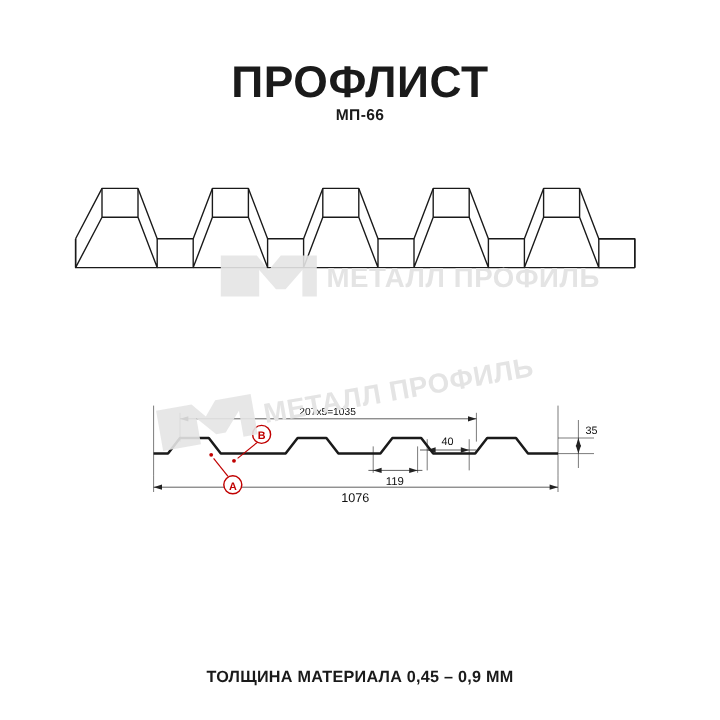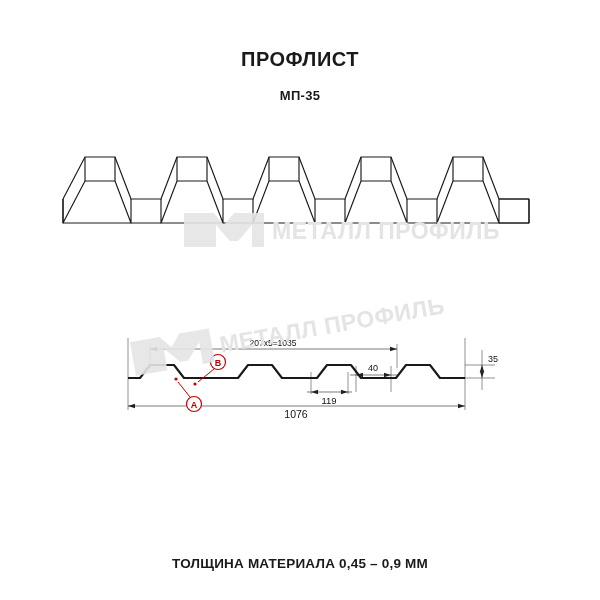--- a/index.html
+++ b/index.html
@@ -18,21 +18,21 @@
   .page {
     position: absolute;
     inset: 0;
   }
   .title {
     position: absolute;
     top: 48px;
     left: 0;
     width: 600px;
     text-align: center;
-    font-size: 20px;
+    font-size: 37px;
     font-weight: bold;
     letter-spacing: 0.5px;
     color: #1a1a1a;
   }
   .subtitle {
     position: absolute;
     top: 88px;
     left: 0;
     width: 600px;
     text-align: center;
@@ -74,21 +74,21 @@
   .wm2 { left: 125px; top: 295px; width: 300px; height: 80px; }
   svg { display: block; overflow: visible; }
   text { font-family: "Liberation Sans", sans-serif; }
 </style>
 </head>
 <body>
 
 <div class="page">
 
   <div class="title">ПРОФЛИСТ</div>
-  <div class="subtitle">МП-35</div>
+  <div class="subtitle">МП-66</div>
 
   <div class="iso-wrap">
     <svg width="490" height="130" viewBox="0 0 490 130">
       <g fill="none" stroke="#1a1a1a" stroke-width="1.15" stroke-linejoin="round">
 
         <path d="M8 64 L30 22 L60 22 L76 64 L106 64 L122 22 L152 22 L168 64 L198 64 L214 22 L244 22 L260 64 L290 64 L306 22 L336 22 L352 64 L382 64 L398 22 L428 22 L444 64 L474 64"></path>
 
         <path d="M8 64 L8 88 L30 46 L30 22"></path>
         <path d="M60 22 L60 46 L76 88 L76 64"></path>
         <path d="M106 64 L106 88 L122 46 L122 22"></path>

